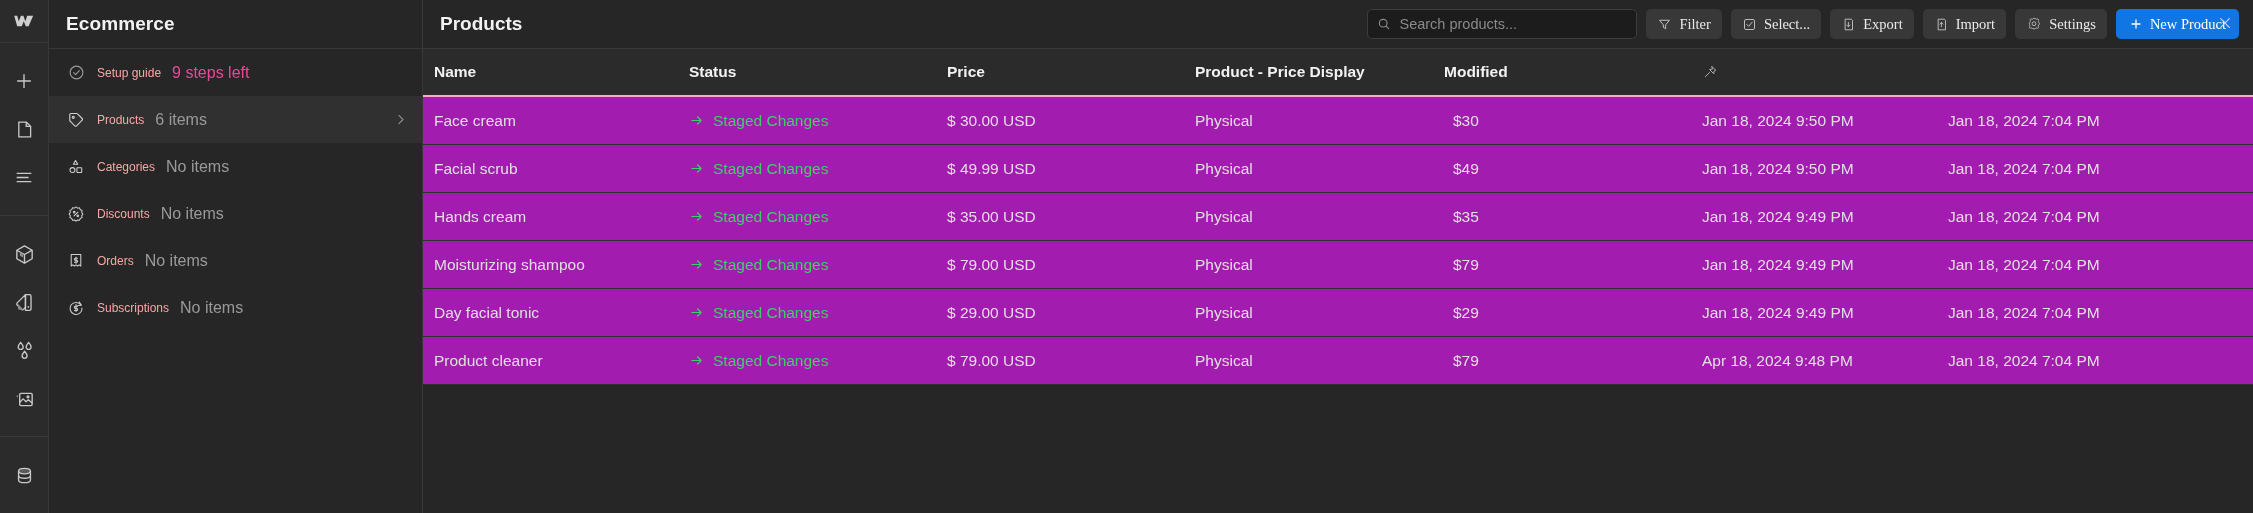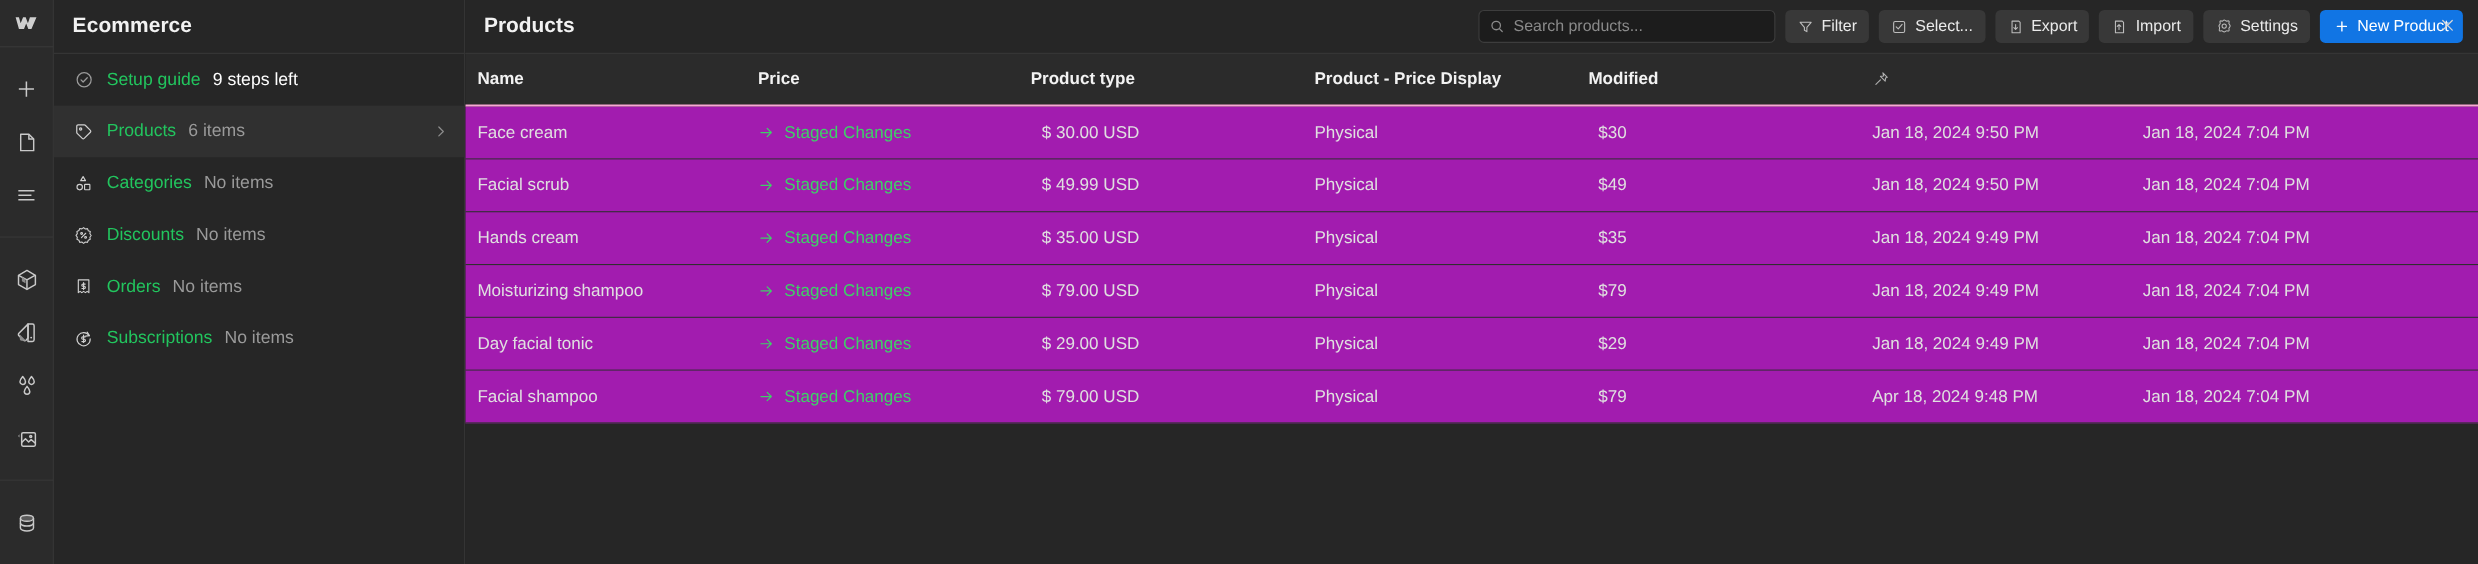--- a/index.html
+++ b/index.html
@@ -56,23 +56,23 @@
   }
   .nav-item {
     height: 47px;
     display: flex; align-items: center;
     padding-left: 17px; padding-right: 14px;
     cursor: pointer; gap: 11px;
     position: relative;
   }
   .nav-item.active { background: #303030; }
   .nav-ico { width: 20px; height: 20px; flex: 0 0 20px; display:flex; align-items:center; justify-content:center; }
-  .nav-label { font-size: 16px; color: #22c55e; white-space: nowrap; }
+  .nav-label { font-size: 12px; color: #fca5a5; white-space: nowrap; }
   .nav-meta { font-size: 16px; color: #9a9a9a; white-space: nowrap; }
-  .nav-meta.warn { color: #ffffff; }
+  .nav-meta.warn { color: #ec4899; }
   .nav-chevron { margin-left: auto; color: #8d8d8d; display:flex; align-items:center;}
 
   
   .main { flex: 1 1 auto; height: 513px; background: #262626; display: flex; flex-direction: column; min-width: 0;}
   .topbar {
     height: 49px; flex: 0 0 49px;
     display: flex; align-items: center;
     padding: 0 14px 0 17px;
     border-bottom: 1px solid #383838;
     gap: 9px;
@@ -93,21 +93,21 @@
     color: #e6e6e6; font-size: 14.5px; font-family: inherit;
   }
   .search input::placeholder { color: #8a8a8a; }
 
   .btn {
     height: 30px;
     background: #383838;
     border: none; border-radius: 5px;
     display: flex; align-items: center; gap: 7px;
     padding: 0 11px;
-    color: #eaeaea; font-size: 14.5px; font-family: Liberation Sans, sans-serif;
+    color: #eaeaea; font-size: 14.5px; font-family: Liberation Serif, serif;
     cursor: pointer; white-space: nowrap;
   }
   .btn.primary { background: #1175e4; color: #fff; padding: 0 13px; }
   .btn .bi { display: flex; align-items: center; }
 
   
   .tbl { flex: 1 1 auto; overflow: hidden; }
   .trow {
     display: flex; align-items: center;
     height: 48px;
@@ -367,22 +367,22 @@
               <path d="M12 5v14M5 12h14" stroke-linecap="round"></path>
             </svg>
         </span>
         <span>New Product</span>
       </button>
     </div>
 
     <div class="tbl">
       <div class="trow thead">
         <div class="c-name">Name</div>
+        <div class="c-status">Status</div>
         <div class="c-price">Price</div>
-        <div class="c-ptype">Product type</div>
         <div class="c-pdisp">Product - Price Display</div>
         <div class="c-mod">Modified</div>
         <div class="c-pin">
           <svg width="16" height="16" viewBox="0 0 24 24" fill="none" stroke="#b0b0b0" stroke-width="1.5">
               <path d="M14.6 3.4l6 6-2.4 1-.5 4.3-6.5-6.5 4.4-.5z" stroke-linejoin="round"></path>
               <path d="M11.2 12.8L5 19" stroke-linecap="round"></path>
             </svg>
         </div>
       </div>
 
@@ -466,21 +466,21 @@
               <span class="staged">Staged Changes</span>
             </div>
             <div class="c-price">$ 29.00 USD</div>
             <div class="c-ptype">Physical</div>
             <div class="c-pdisp">$29</div>
             <div class="c-mod">Jan 18, 2024 9:49 PM</div>
             <div class="c-pub">Jan 18, 2024 7:04 PM</div>
             <div class="c-pin"></div>
           </div>
           <div class="trow tbody-row">
-            <div class="c-name">Facial shampoo</div>
+            <div class="c-name">Product cleaner</div>
             <div class="c-status">
               <span class="staged-arrow">
                 <svg width="15" height="15" viewBox="0 0 24 24" fill="none" stroke="#3fcf68" stroke-width="1.8">
                   <path d="M4.5 12h15M13.5 6l6 6-6 6" stroke-linecap="round" stroke-linejoin="round"></path>
                 </svg>
               </span>
               <span class="staged">Staged Changes</span>
             </div>
             <div class="c-price">$ 79.00 USD</div>
             <div class="c-ptype">Physical</div>

